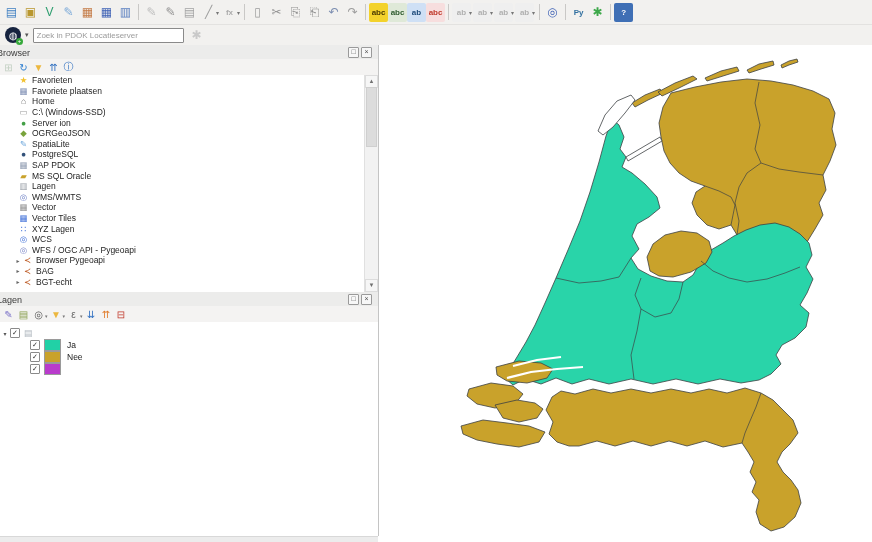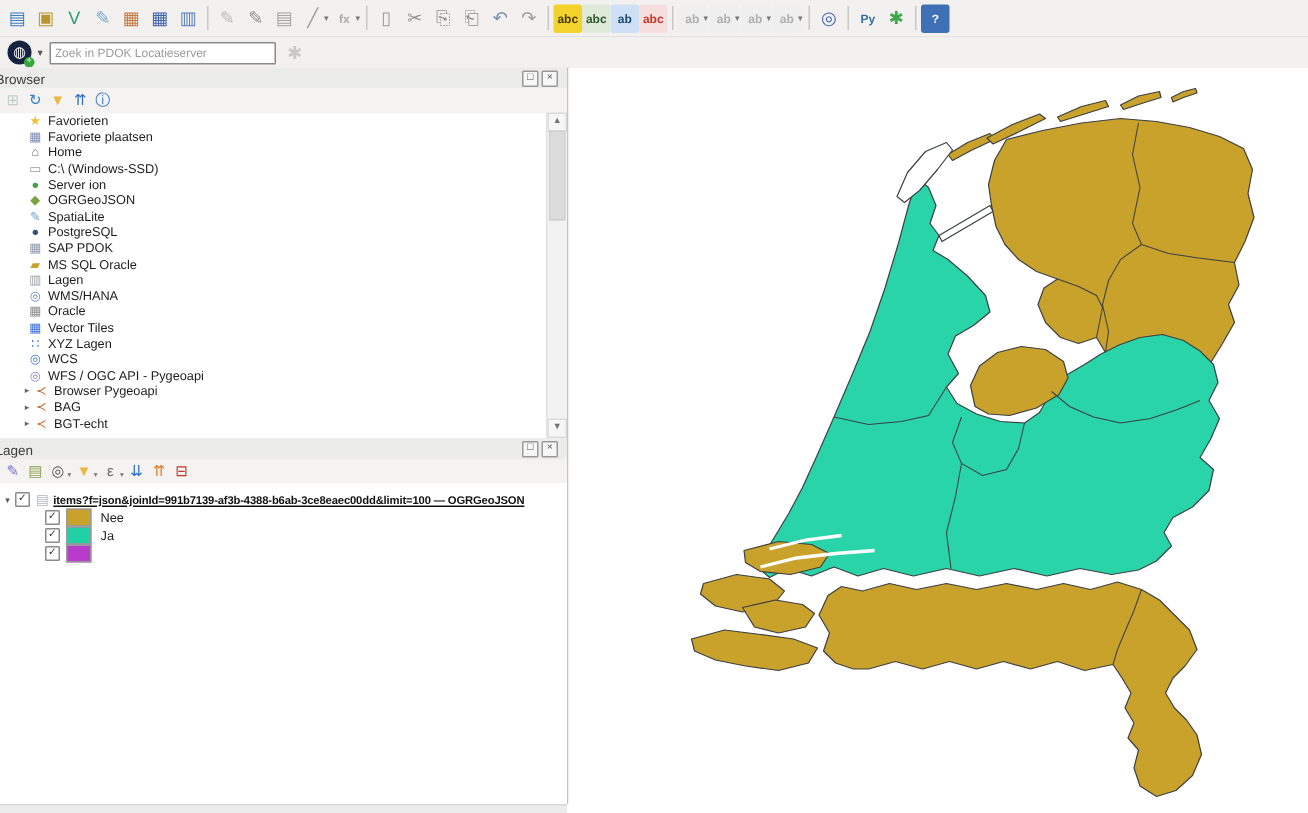--- a/index.html
+++ b/index.html
@@ -347,26 +347,26 @@
         <span class="tree-label">MS SQL Oracle</span>
       </div>
       <div class="tree-row indent0">
         <span class="tree-caret"></span>
         <span class="tree-icon" style="color: rgb(154, 160, 168);">▥</span>
         <span class="tree-label">Lagen</span>
       </div>
       <div class="tree-row indent0">
         <span class="tree-caret"></span>
         <span class="tree-icon" style="color: rgb(107, 127, 196);">◎</span>
-        <span class="tree-label">WMS/HANA</span>
+        <span class="tree-label">WMS/WMTS</span>
       </div>
       <div class="tree-row indent0">
         <span class="tree-caret"></span>
         <span class="tree-icon" style="color: rgb(143, 143, 143);">▦</span>
-        <span class="tree-label">Oracle</span>
+        <span class="tree-label">Vector</span>
       </div>
       <div class="tree-row indent0">
         <span class="tree-caret"></span>
         <span class="tree-icon" style="color: rgb(63, 111, 216);">▦</span>
         <span class="tree-label">Vector Tiles</span>
       </div>
       <div class="tree-row indent0">
         <span class="tree-caret"></span>
         <span class="tree-icon" style="color: rgb(63, 111, 216);">∷</span>
         <span class="tree-label">XYZ Lagen</span>
@@ -445,35 +445,34 @@
       <span style="display:inline-flex;align-items:center;">
         <span class="pt-icon" style="color: rgb(192, 57, 43);">⊟</span>
 
       </span>
     </div>
   <div id="layers-content">
     <div class="layer-row">
       <span class="expander">▾</span>
       <span class="chk">✓</span>
       <span class="layer-icon">▤</span>
-      <span class="layer-label">items?f=json&amp;joinId=991b7139-af3b-4388-b6ab-3ce8eaec00dd&amp;limit=100 — OGRGeoJSON</span>
     </div>
     <div>
 
     <div class="legend-row">
+          <span class="legend-indent"></span>
+          <span class="chk">✓</span>
+          <span class="legend-swatch" style="background-color: rgb(33, 209, 166);"></span>
+          <span class="legend-label">Ja</span>
+        </div>
+        <div class="legend-row">
           <span class="legend-indent"></span>
           <span class="chk">✓</span>
           <span class="legend-swatch" style="background-color: rgb(201, 162, 43);"></span>
           <span class="legend-label">Nee</span>
-        </div>
-        <div class="legend-row">
-          <span class="legend-indent"></span>
-          <span class="chk">✓</span>
-          <span class="legend-swatch" style="background-color: rgb(33, 209, 166);"></span>
-          <span class="legend-label">Ja</span>
         </div>
         <div class="legend-row">
           <span class="legend-indent"></span>
           <span class="chk">✓</span>
           <span class="legend-swatch" style="background-color: rgb(185, 59, 204);"></span>
           <span class="legend-label"></span>
         </div>
       </div>
   </div>
 </div>

